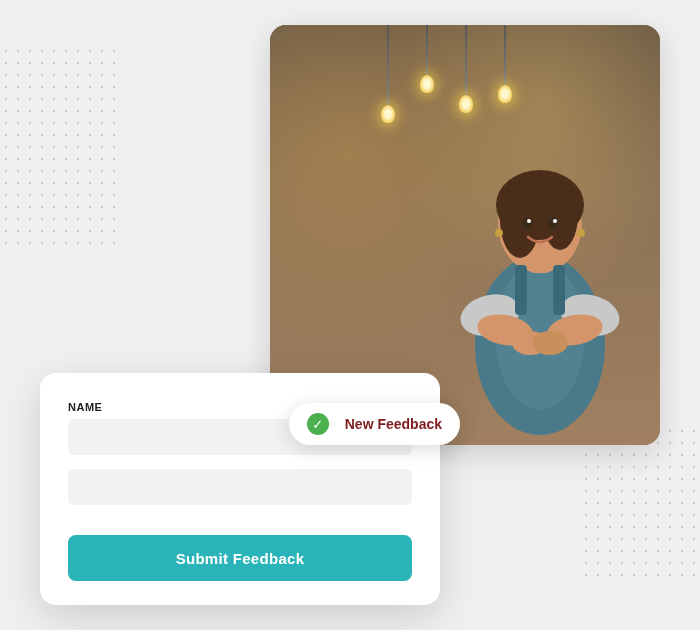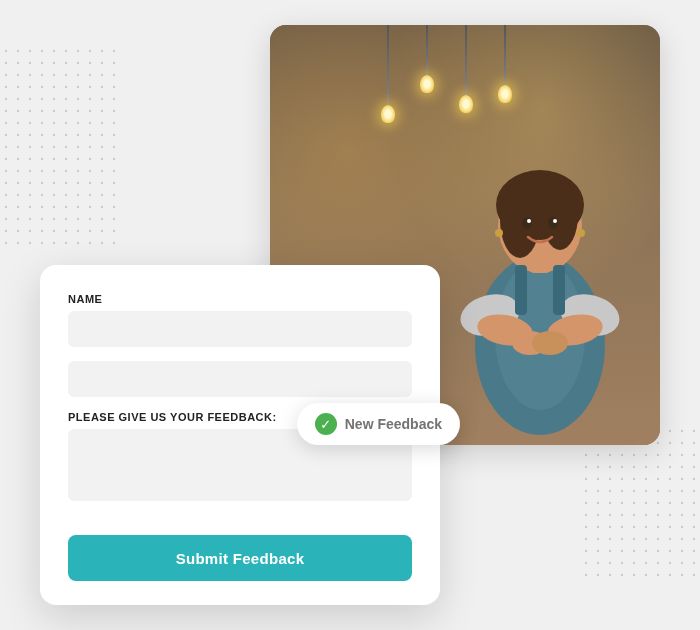--- a/index.html
+++ b/index.html
@@ -209,21 +209,22 @@
       align-items: center;
       justify-content: center;
       color: white;
       font-size: 13px;
       flex-shrink: 0;
     }
 
     .notification-text {
       font-size: 14px;
       font-weight: 600;
-      color: #737373;
+      color: #7f1d1d;
+      margin-left: 8px;
     }
   </style>
 </head>
 <body>
 
 <div class="scene">
 
   <div class="dot-pattern"></div>
   <div class="dot-pattern-br"></div>
 
@@ -283,24 +284,20 @@
     <div class="form-group">
       <label class="form-label">NAME</label>
       <input class="form-input" type="text" placeholder="" style="">
     </div>
 
     <div class="form-group">
       <input class="form-input" type="email" placeholder="" style="">
     </div>
 
 
-    <div class="form-group">
-      <label class="form-label">PLEASE GIVE US YOUR FEEDBACK:</label>
-      <textarea class="form-textarea" placeholder="" style=""></textarea>
-    </div>
 
     <button class="submit-btn">Submit Feedback</button>
 
     
     <div class="notification-badge">
       <div class="notification-icon">
         <span>✓</span>
       </div>
       <span class="notification-text">New Feedback</span>
     </div>

